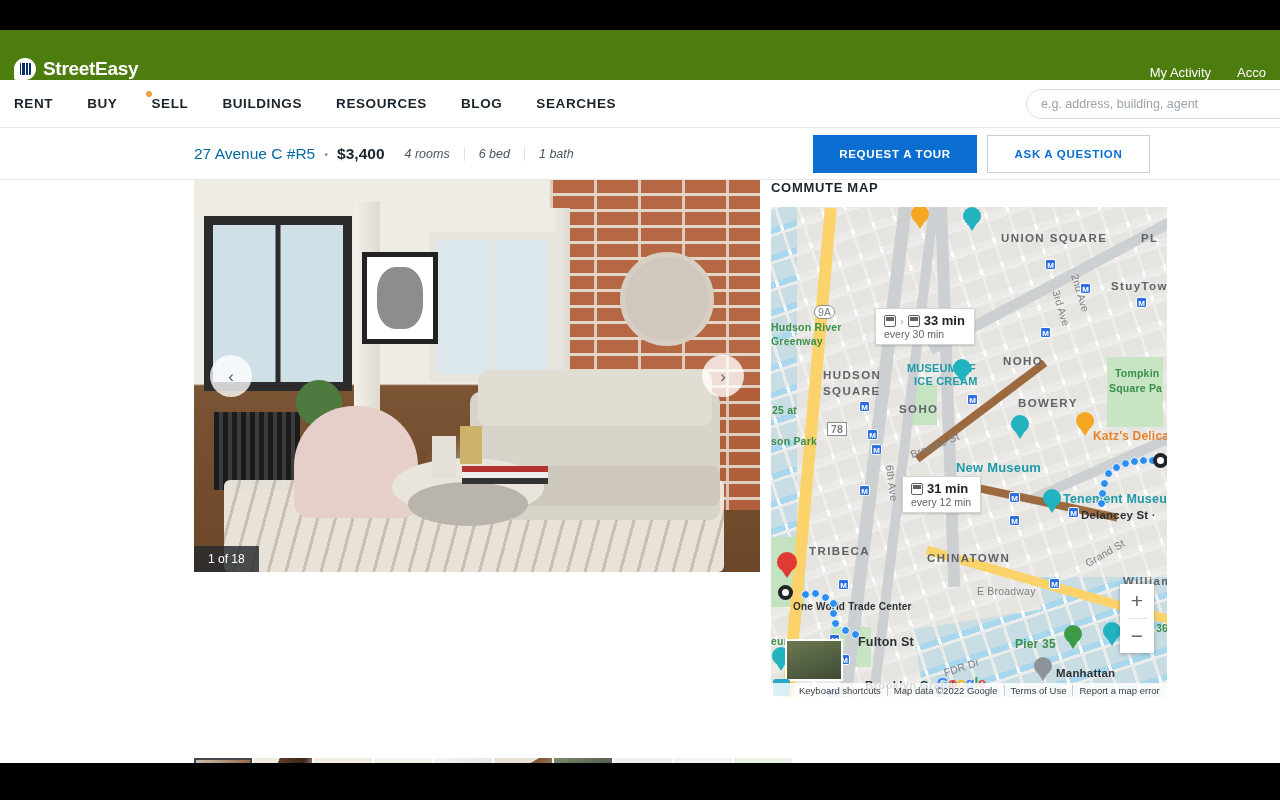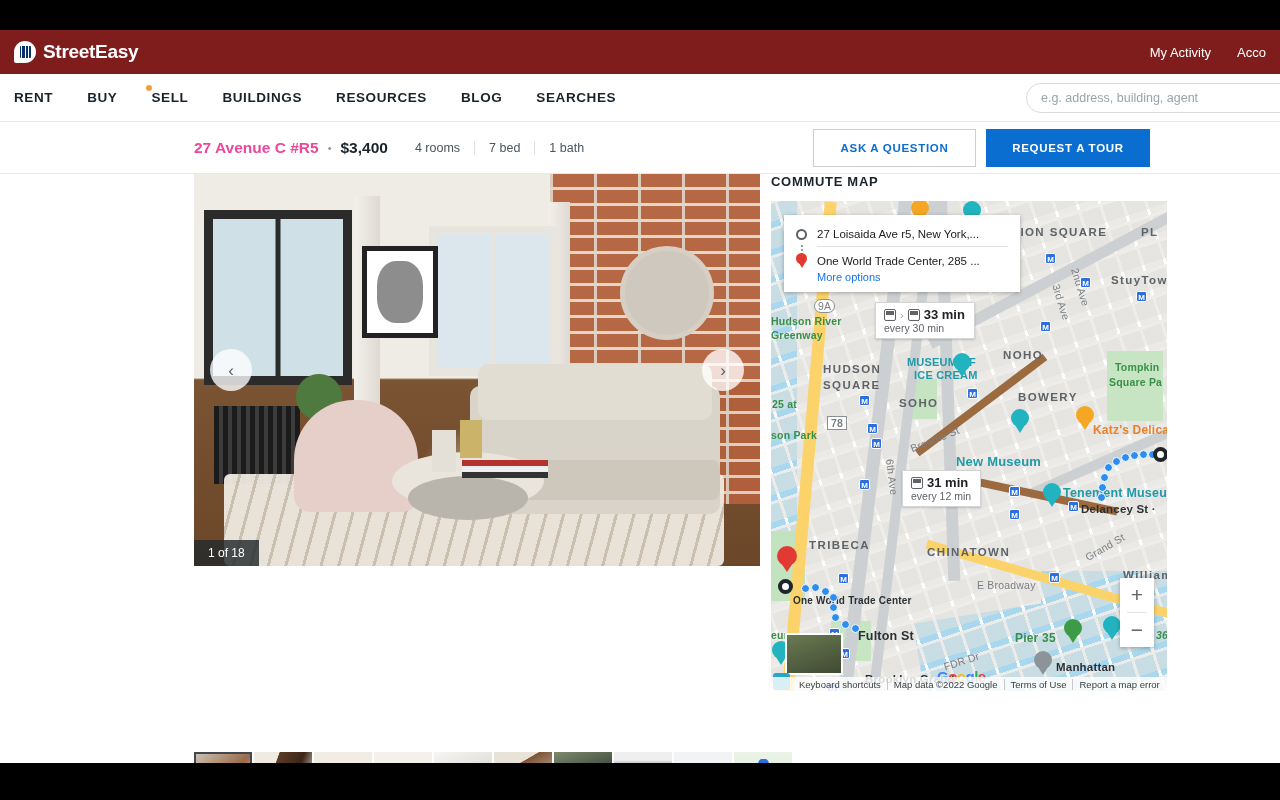--- a/index.html
+++ b/index.html
@@ -12,22 +12,22 @@
   .page {
     position: absolute; left: 0; top: 30px;
     width: 1280px; height: 733px;
     background: #fff; overflow: hidden;
   }
   .bar-top { position:absolute; left:0; top:0; width:1280px; height:30px; background:#000; }
   .bar-bottom { position:absolute; left:0; top:763px; width:1280px; height:37px; background:#000; }
 
   
   .navbar {
-    position: relative; height: 44px; background: #7f1d1d;
-    display: flex; align-items: center; padding: 0 14px;
+    position: relative; height: 50px; background: #4d7c0f;
+    display: flex; align-items: flex-end; padding: 0 14px;
   }
   .logo { display: flex; align-items: center; gap: 7px; }
   .logo-mark {
     width: 22px; height: 22px; border-radius: 50% 50% 50% 2px;
     background: #fff; position: relative;
     display: flex; align-items: center; justify-content: center;
   }
   .logo-mark .bldg {
     width: 11px; height: 12px; background: #0a2e6e;
     border-radius: 1px;
@@ -61,24 +61,24 @@
     font-family:"Liberation Sans", sans-serif;
   }
   .search-input::placeholder { color:#9aa3a9; }
 
   
   .listingbar {
     position:relative; height:52px; background:#fff;
     display:flex; align-items:center; padding:0 0 0 194px;
     border-bottom:1px solid #e6e8ea;
   }
-  .addr { font-size:15.5px; color:#ec4899; font-weight:700; }
+  .addr { font-size:15.5px; color:#0369a1; font-weight:400; }
   .sepdot { margin:0 9px; color:#8c969d; font-size:11px; }
   .price { font-size:15.5px; color:#19232b; font-weight:600; }
-  .facts { display:flex; align-items:center; margin-left:27px; }
+  .facts { display:flex; align-items:center; margin-left:20px;font-style:italic; }
   .facts span { font-size:12.5px; color:#4a555e; padding:0 14px; border-left:1px solid #dde1e4; }
   .facts span:first-child { border-left:none; padding-left:0; }
   .cta { position:absolute; left:813px; top:7px; display:flex; gap:10px; }
   .btn {
     height:38px; display:flex; align-items:center; justify-content:center;
     font-size:11.5px; font-weight:bold; letter-spacing:.7px; cursor:pointer;
   }
   .btn-primary { width:164px; background:#0a6ed1; color:#fff; border:1px solid #0a6ed1; }
   .btn-secondary { width:163px; background:#fff; color:#0a6ed1; border:1px solid #c9ced2; }
 
@@ -298,26 +298,26 @@
       <input class="search-input" type="text" placeholder="e.g. address, building, agent" style="">
     </div>
   </div>
 
   <div class="listingbar">
     <div class="addr">27 Avenue C #R5</div>
     <div class="sepdot">•</div>
     <div class="price">$3,400</div>
     <div class="facts">
       <span>4 rooms</span>
-      <span>7 bed</span>
+      <span>6 bed</span>
       <span>1 bath</span>
     </div>
     <div class="cta">
+      <div class="btn btn-primary">REQUEST A TOUR</div>
       <div class="btn btn-secondary">ASK A QUESTION</div>
-      <div class="btn btn-primary">REQUEST A TOUR</div>
     </div>
   </div>
 
   <div class="content">
 
     <div class="gallery">
       <div class="photo">
         <div class="wall-brick"></div>
         <div class="curtain"></div>
         <div class="curtain2"></div>
@@ -413,21 +413,21 @@
         <div class="mlbl plain" style="left:206px;top:378px;">E Broadway</div>
         <div class="mlbl dark" style="left:22px;top:394px;font-size:10px;">One World Trade Center</div>
         <div class="mlbl dark" style="left:87px;top:428px;font-size:12.5px;">Fulton St</div>
         <div class="mlbl green" style="left:0px;top:428px;">eum</div>
         <div class="mlbl green" style="left:244px;top:430px;font-size:12px;">Pier 35</div>
         <div class="mlbl dark" style="left:285px;top:460px;">Manhattan</div>
         <div class="mlbl plain" style="left:172px;top:454px;transform:rotate(-18deg);">FDR Dr</div>
         <div class="mlbl dark" style="left:94px;top:472px;">Brooklyn Grand</div>
         <div class="mlbl plain" style="left:43px;top:98px;border:1px solid #8a8f94;border-radius:7px;padding:0 3px;background:#fff;">9A</div>
         <div class="mlbl plain" style="left:56px;top:215px;background:#fff;border:1px solid #8a8f94;padding:0 3px;font-weight:bold;">78</div>
-        <div class="mlbl green" style="left:385px;top:428px;font-style:italic;">36</div>
+        <div class="mlbl green" style="left:385px;top:415px;">36</div>
 
         <div class="msub" style="left:195px;top:8px;">M</div>
         <div class="msub" style="left:274px;top:52px;">M</div>
         <div class="msub" style="left:309px;top:76px;">M</div>
         <div class="msub" style="left:365px;top:90px;">M</div>
         <div class="msub" style="left:269px;top:120px;">M</div>
         <div class="msub" style="left:88px;top:194px;">M</div>
         <div class="msub" style="left:196px;top:187px;">M</div>
         <div class="msub" style="left:96px;top:222px;">M</div>
         <div class="msub" style="left:100px;top:237px;">M</div>
@@ -501,36 +501,20 @@
           <div class="rdot" style="left:70px;top:419px;"></div>
           <div class="rdot" style="left:80px;top:423px;"></div>
         </div>
         <div class="origin-ring" style="left:382px;top:246px;"></div>
         <div class="dest-pin">
             <div class="head"></div>
             <div class="tip"></div>
           </div>
         <div class="origin-ring" style="left:7px;top:378px;"></div>
 
-        <div class="dirpanel">
-          <div class="dotline"></div>
-          <div class="dirrow">
-            <div class="dir-ico-o"></div>
-            <div class="dirtext">27 Loisaida Ave r5, New York,...</div>
-          </div>
-          <div class="dirdiv"></div>
-          <div class="dirrow">
-            <div class="dir-ico-p">
-                <div class="h"></div>
-                <div class="t"></div>
-              </div>
-            <div class="dirtext">One World Trade Center, 285 ...</div>
-          </div>
-          <div class="dirlink">More options</div>
-        </div>
 
         <div class="timebadge" style="left:104px;top:101px;">
           <div class="tb-line1">
             <span class="tb-ico"></span>
             <span style="color:#9aa0a6;font-weight:normal;font-size:11px;">›</span>
             <span class="tb-ico"></span>
             <span>33 min</span>
           </div>
           <div class="tb-line2">every 30 min</div>
         </div>

